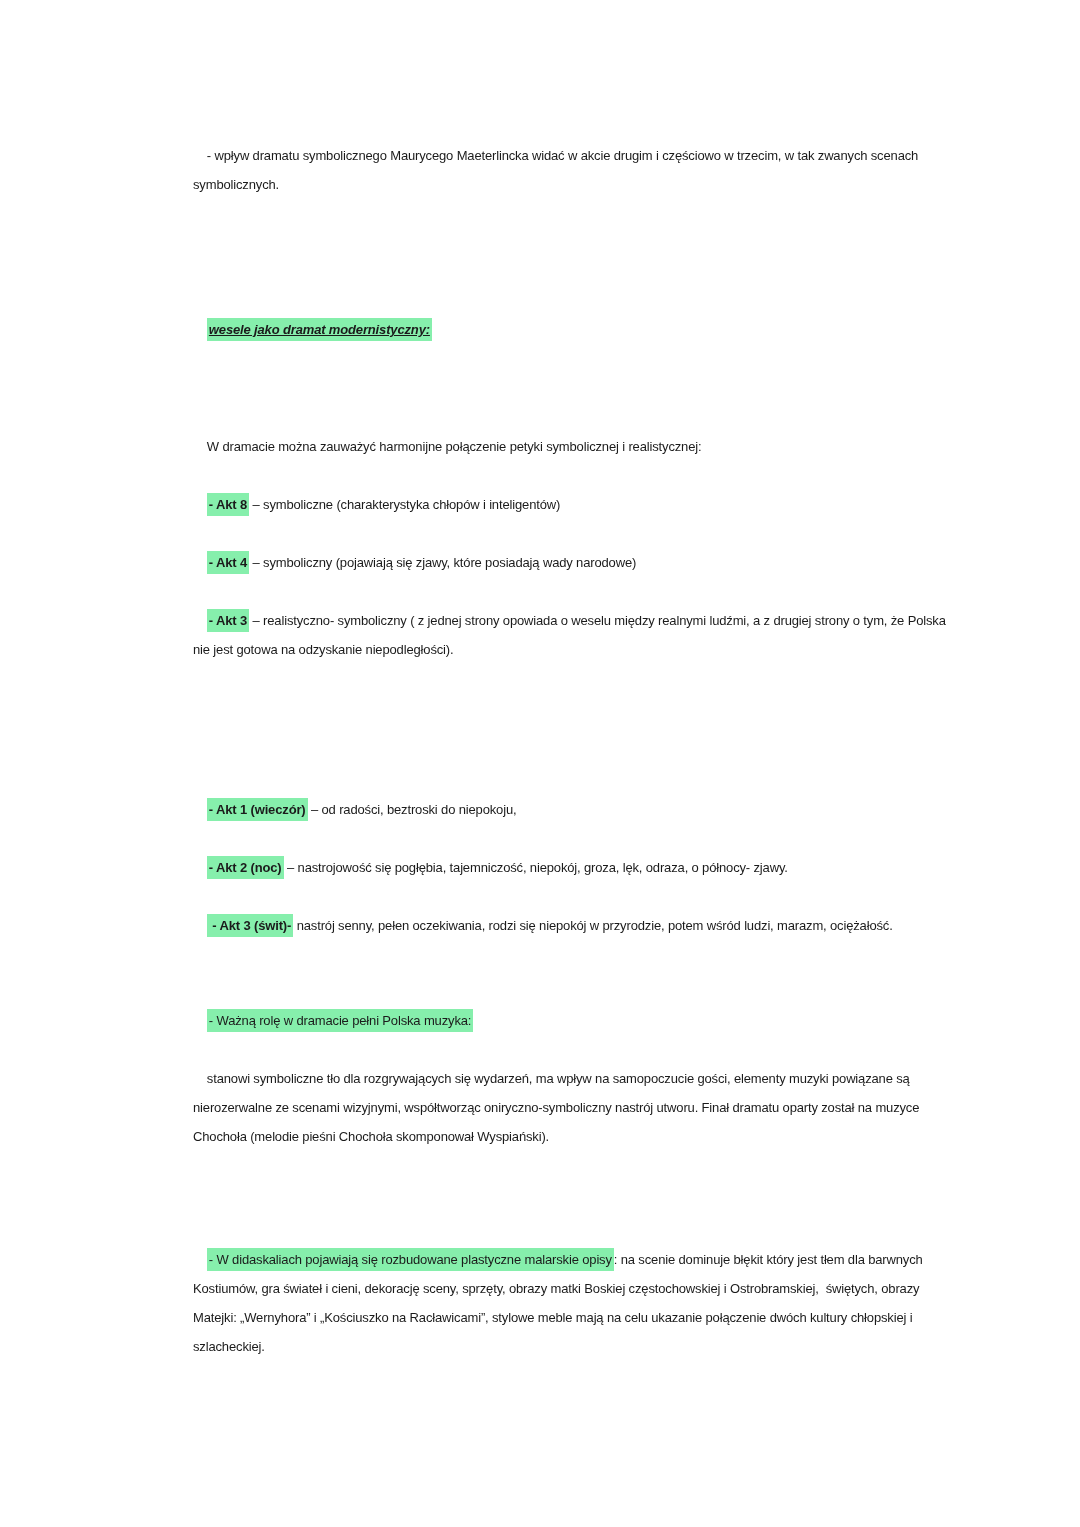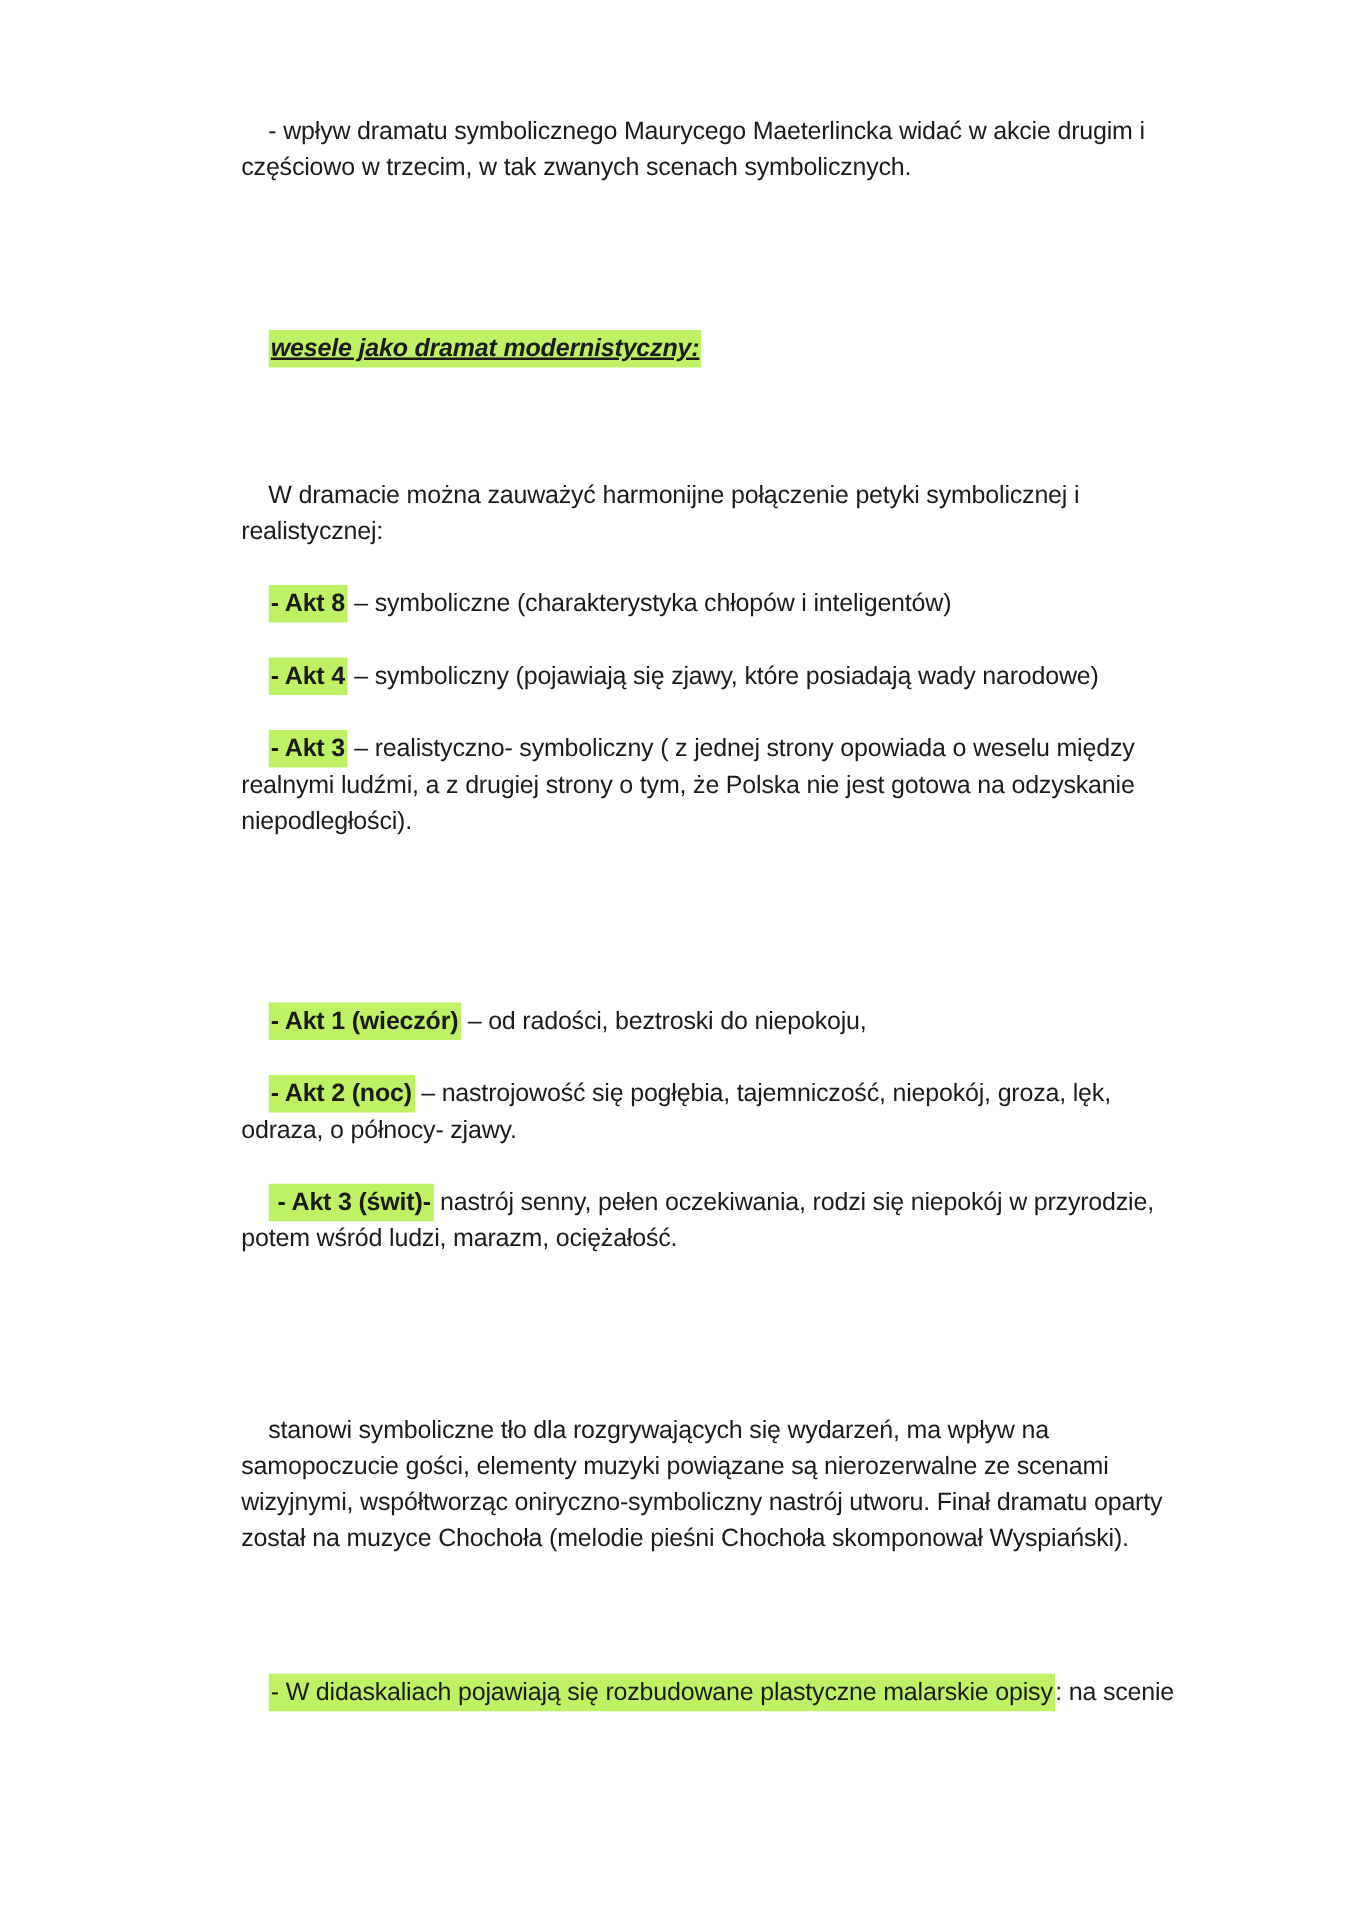--- a/index.html
+++ b/index.html
@@ -6,41 +6,41 @@
     margin: 0;
     padding: 0;
     background: #ffffff;
   }
   .page {
     position: relative;
     width: 1080px;
     height: 1371px;
     background: #ffffff;
     box-sizing: border-box;
-    padding: 62px 128px 0 193px;
+    padding: 112px 128px 0 193px;
     font-family: "Liberation Sans", "DejaVu Sans", sans-serif;
-    font-size: 20px;
+    font-size: 13px;
     line-height: 29px;
     letter-spacing: -0.15px;
     color: #1b1b1b;
     overflow: hidden;
   }
   .para {
     margin: 0;
     white-space: pre-wrap;
   }
   
   .mb-58 { margin-bottom: 58px; }
   .mb-36 { margin-bottom: 36px; }
   .mb-30 { margin-bottom: 30px; }
   .mb-15 { margin-bottom: 15px; }
   .mb-8  { margin-bottom: 8px;  }
 
   .hl {
-    background: #bef264;
+    background: #86efac;
     padding: 4px 2px;
   }
   .b  { font-weight: bold; }
   .bi { font-weight: bold; font-style: italic; }
   .u  { text-decoration: underline; }
 </style>
 </head>
 <body>
 
 <div class="page">
@@ -61,21 +61,21 @@
   </p>
 
   <p class="para mb-8">
     <br>
     <span class="hl b">- Akt 1 (wieczór)</span><span> – od radości, beztroski do niepokoju,</span><br>
     <span class="hl b">- Akt 2 (noc)</span><span> – nastrojowość się pogłębia, tajemniczość, niepokój, groza, lęk, odraza, o północy- zjawy.</span><br>
     <span class="hl b"> - Akt 3 (świt)-</span><span> nastrój senny, pełen oczekiwania, rodzi się niepokój w przyrodzie, potem wśród ludzi, marazm, ociężałość.</span>
   </p>
 
   <p class="para mb-36">
-    <br>
+    <span class="hl">- Ważną rolę w dramacie pełni Polska muzyka:</span><br>
     <span>stanowi symboliczne tło dla rozgrywających się wydarzeń, ma wpływ na samopoczucie gości, elementy muzyki powiązane są nierozerwalne ze scenami wizyjnymi, współtworząc oniryczno-symboliczny nastrój utworu. Finał dramatu oparty został na muzyce Chochoła (melodie pieśni Chochoła skomponował Wyspiański).</span>
   </p>
 
   <p class="para mb-30">
     <span class="hl">- W didaskaliach pojawiają się rozbudowane plastyczne malarskie opisy</span><span>: na scenie dominuje błękit który jest tłem dla barwnych Kostiumów, gra świateł i cieni, dekorację sceny, sprzęty, obrazy matki Boskiej częstochowskiej i Ostrobramskiej,  świętych, obrazy Matejki: „Wernyhora” i „Kościuszko na Racławicami”, stylowe meble mają na celu ukazanie połączenie dwóch kultury chłopskiej i szlacheckiej.</span>
   </p>
 
 </div>
 
 </body></html>

